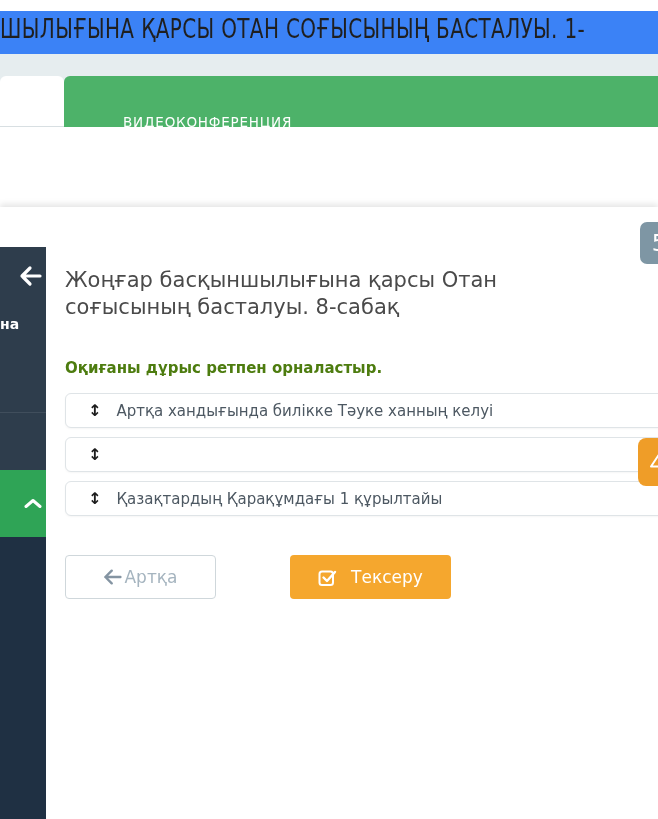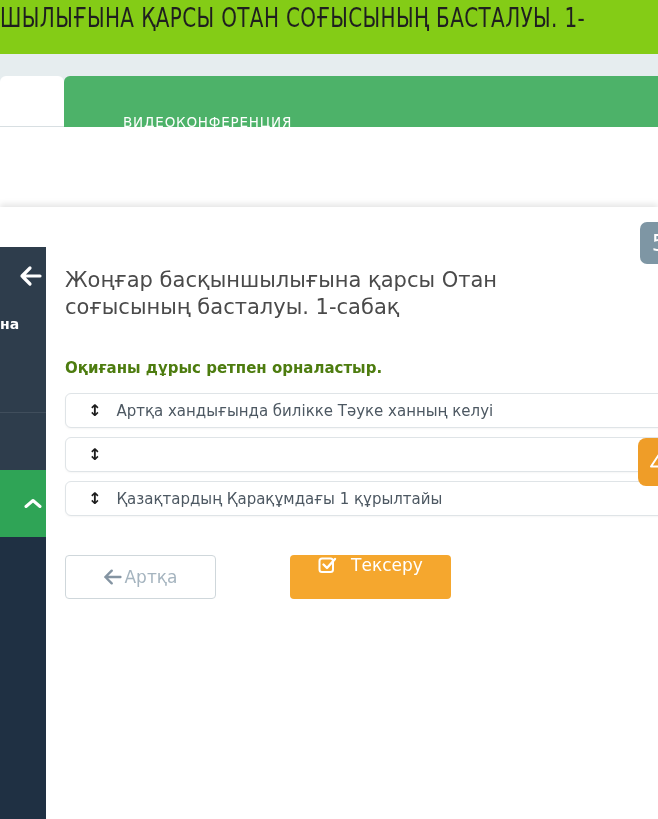--- a/index.html
+++ b/index.html
@@ -1,21 +1,21 @@
 <!DOCTYPE html>
 <html><head>
 <meta charset="utf-8">
 <style>
   html,body{margin:0;padding:0;background:#ffffff;}
   .stage{
     position:relative;width:658px;height:819px;overflow:hidden;
     background:#ffffff;font-family:"DejaVu Sans","Liberation Sans",sans-serif;
   }
   
-  .top-header{position:absolute;top:0;left:0;width:658px;height:56px;background:#84cc16;overflow:hidden;}
+  .top-header{position:absolute;top:11px;left:0;width:658px;height:56px;background:#3b82f6;overflow:hidden;}
   .top-header .txt{
     position:absolute;top:2px;left:0;white-space:nowrap;
     font-size:27px;color:#1f1f1f;letter-spacing:0.5px;
     transform:scaleX(0.74);transform-origin:left top;
   }
   
   .tabbar{position:absolute;top:54px;left:0;width:658px;height:73px;background:#e6edef;}
   .tab-white{
     position:absolute;bottom:1px;left:0;width:64px;height:50px;
     background:#ffffff;border-radius:6px 6px 0 0;
@@ -74,21 +74,21 @@
   
   .btn-back{
     position:absolute;left:19px;top:348px;width:151px;height:44px;box-sizing:border-box;
     background:#ffffff;border:1px solid #cfd7db;border-radius:4px;
     display:flex;align-items:center;justify-content:center;gap:2px;cursor:pointer;
   }
   .btn-back .lbl{font-size:17px;color:#a5b4bf;}
   .btn-check{
     position:absolute;left:244px;top:348px;width:161px;height:44px;box-sizing:border-box;
     background:#f5a72e;border:none;border-radius:4px;
-    display:flex;justify-content:center;gap:14px;cursor:pointer;
+    display:flex;align-items:center;justify-content:center;gap:14px;cursor:pointer;
   }
   .btn-check .lbl{font-size:17px;color:#ffffff;}
 </style>
 </head>
 <body>
 
 <div class="stage">
 
   <div class="top-header">
     <div class="txt">ШЫЛЫҒЫНА ҚАРСЫ ОТАН СОҒЫСЫНЫҢ БАСТАЛУЫ. 1-</div>
@@ -123,21 +123,21 @@
       </div>
       <div class="sb-lower"></div>
     </div>
 
     <div class="panel">
 
       <div class="badge-slate">
         <span>5</span>
       </div>
 
-      <div class="task-title">Жоңғар басқыншылығына қарсы Отан соғысының басталуы. 1-сабақ</div>
+      <div class="task-title">Жоңғар басқыншылығына қарсы Отан соғысының басталуы. 8-сабақ</div>
 
       <div class="task-instruction">Оқиғаны дұрыс ретпен орналастыр.</div>
 
       <div class="rows">
         <div class="row">
           <span class="drag-glyph">↕</span>
           <span class="row-text">Артқа хандығында билікке Тәуке ханның келуі</span>
         </div>
         <div class="row">
           <span class="drag-glyph">↕</span>

